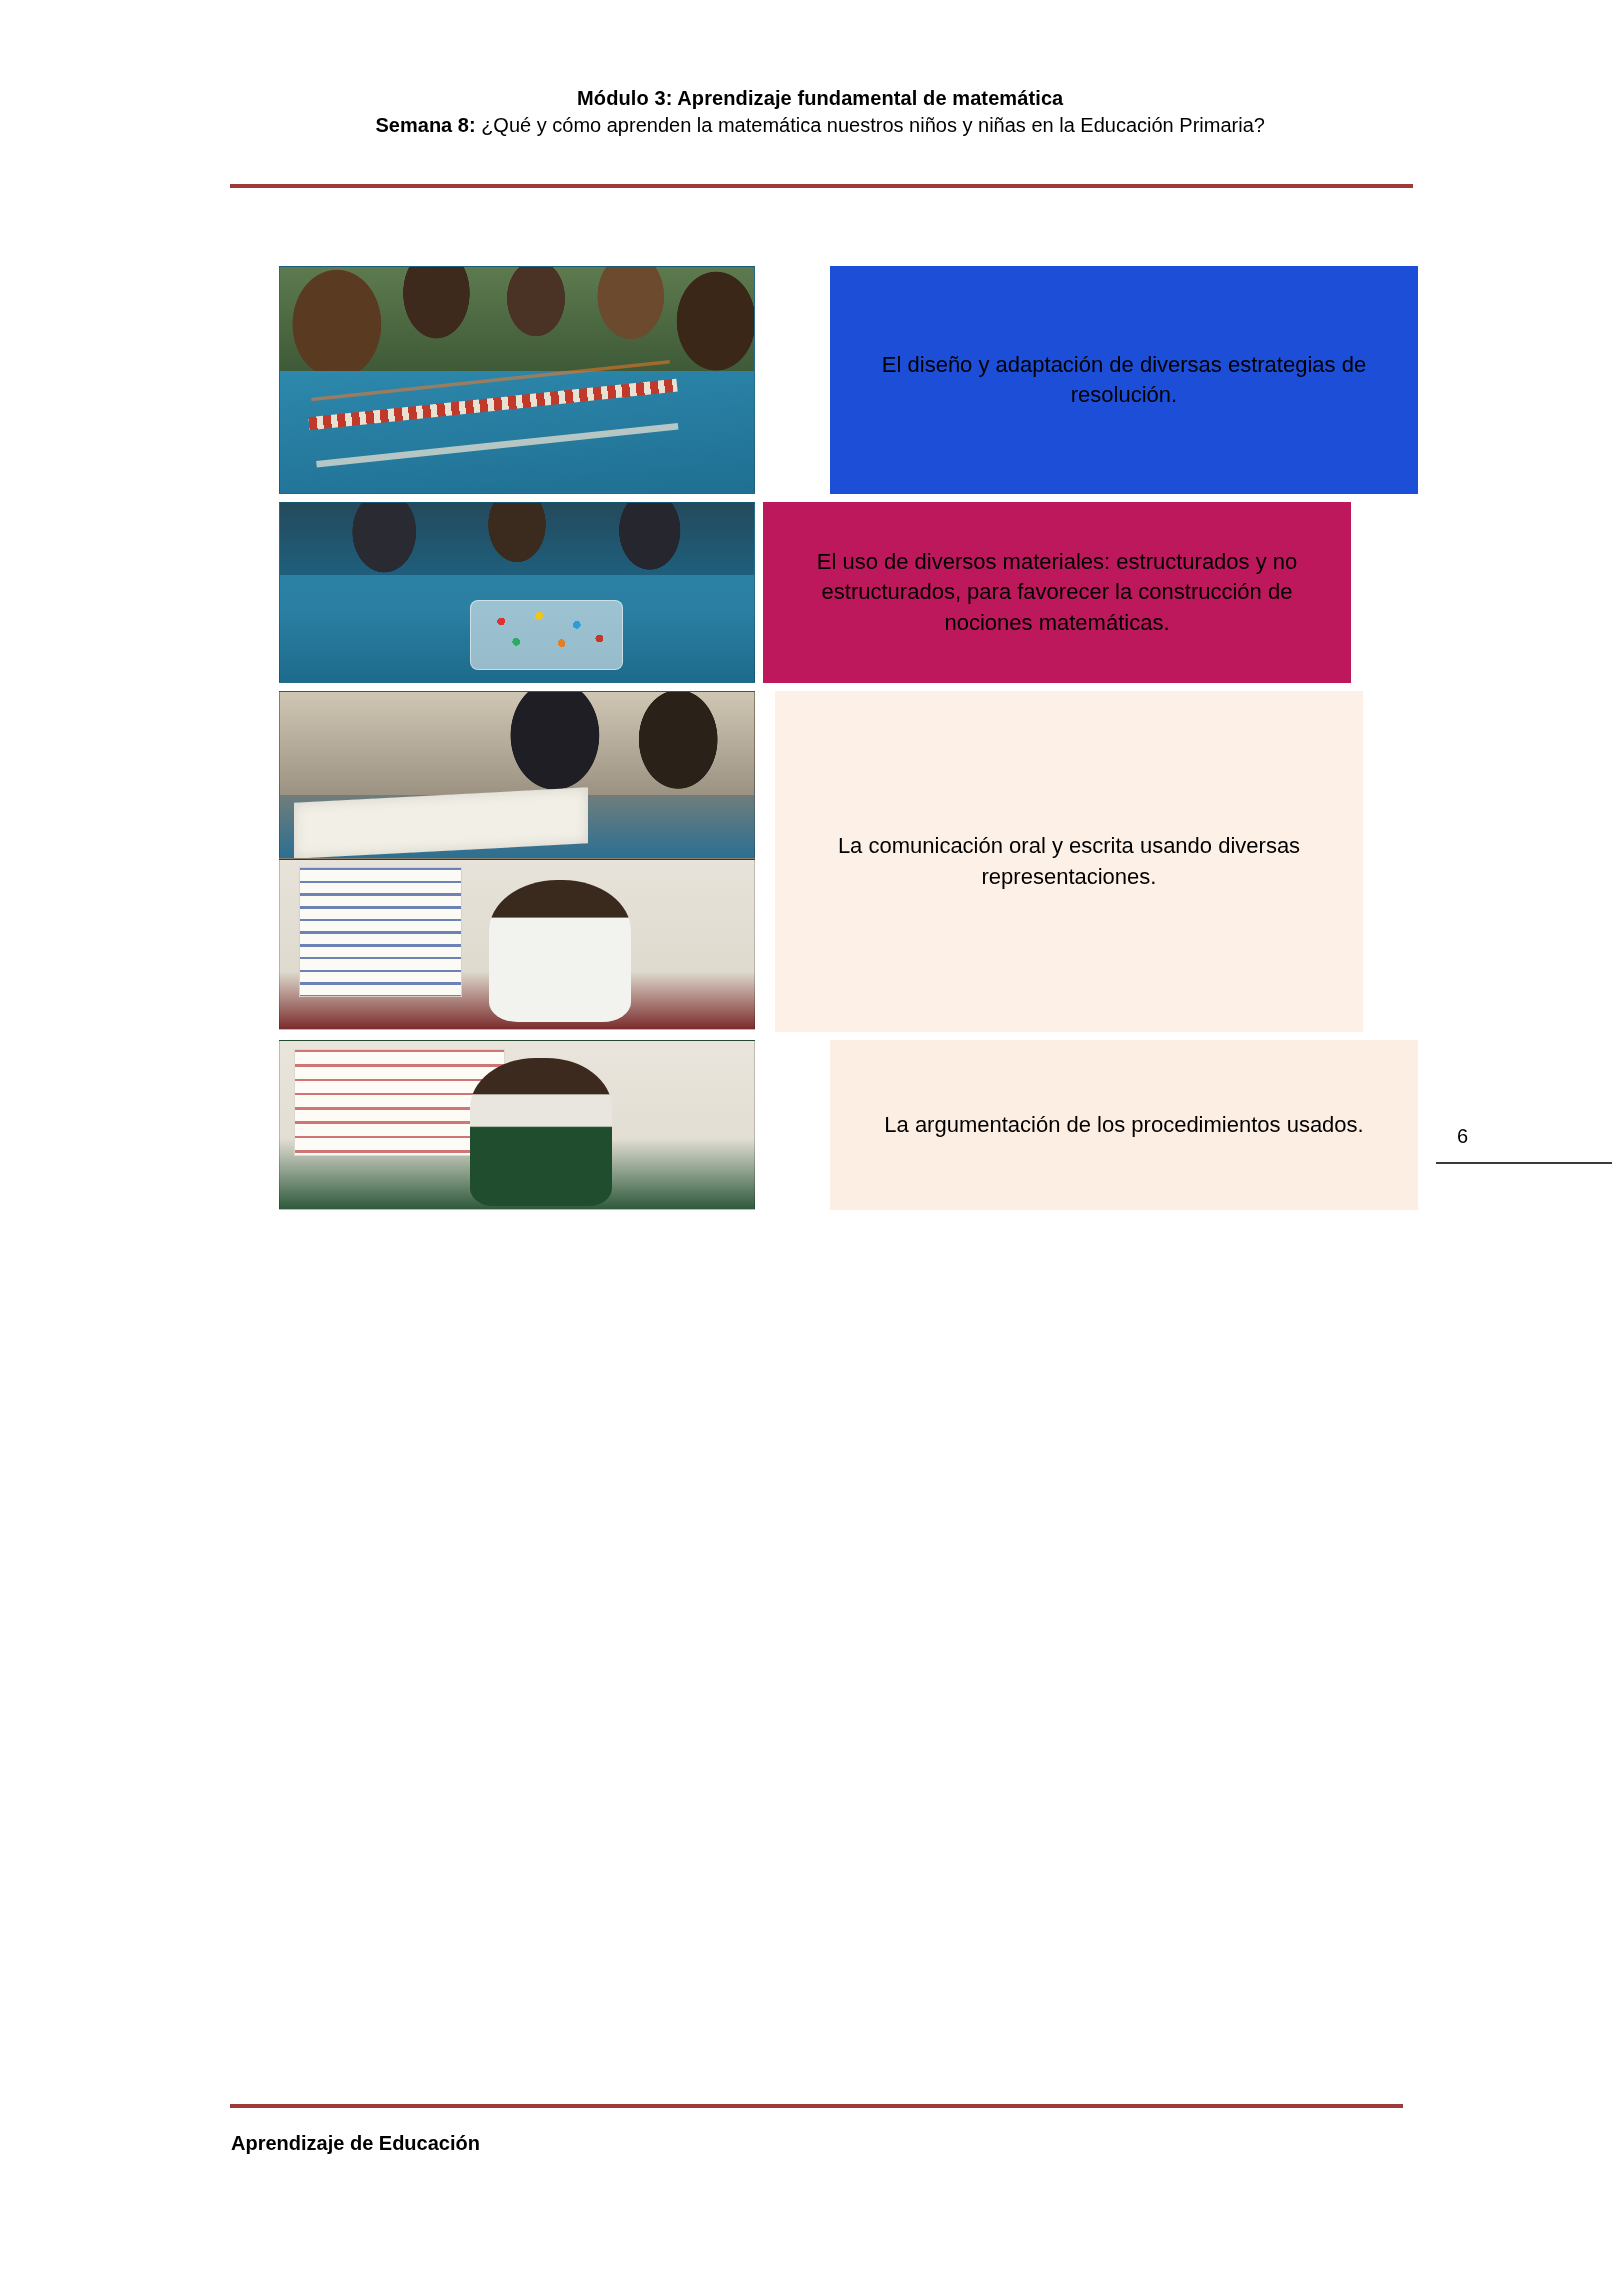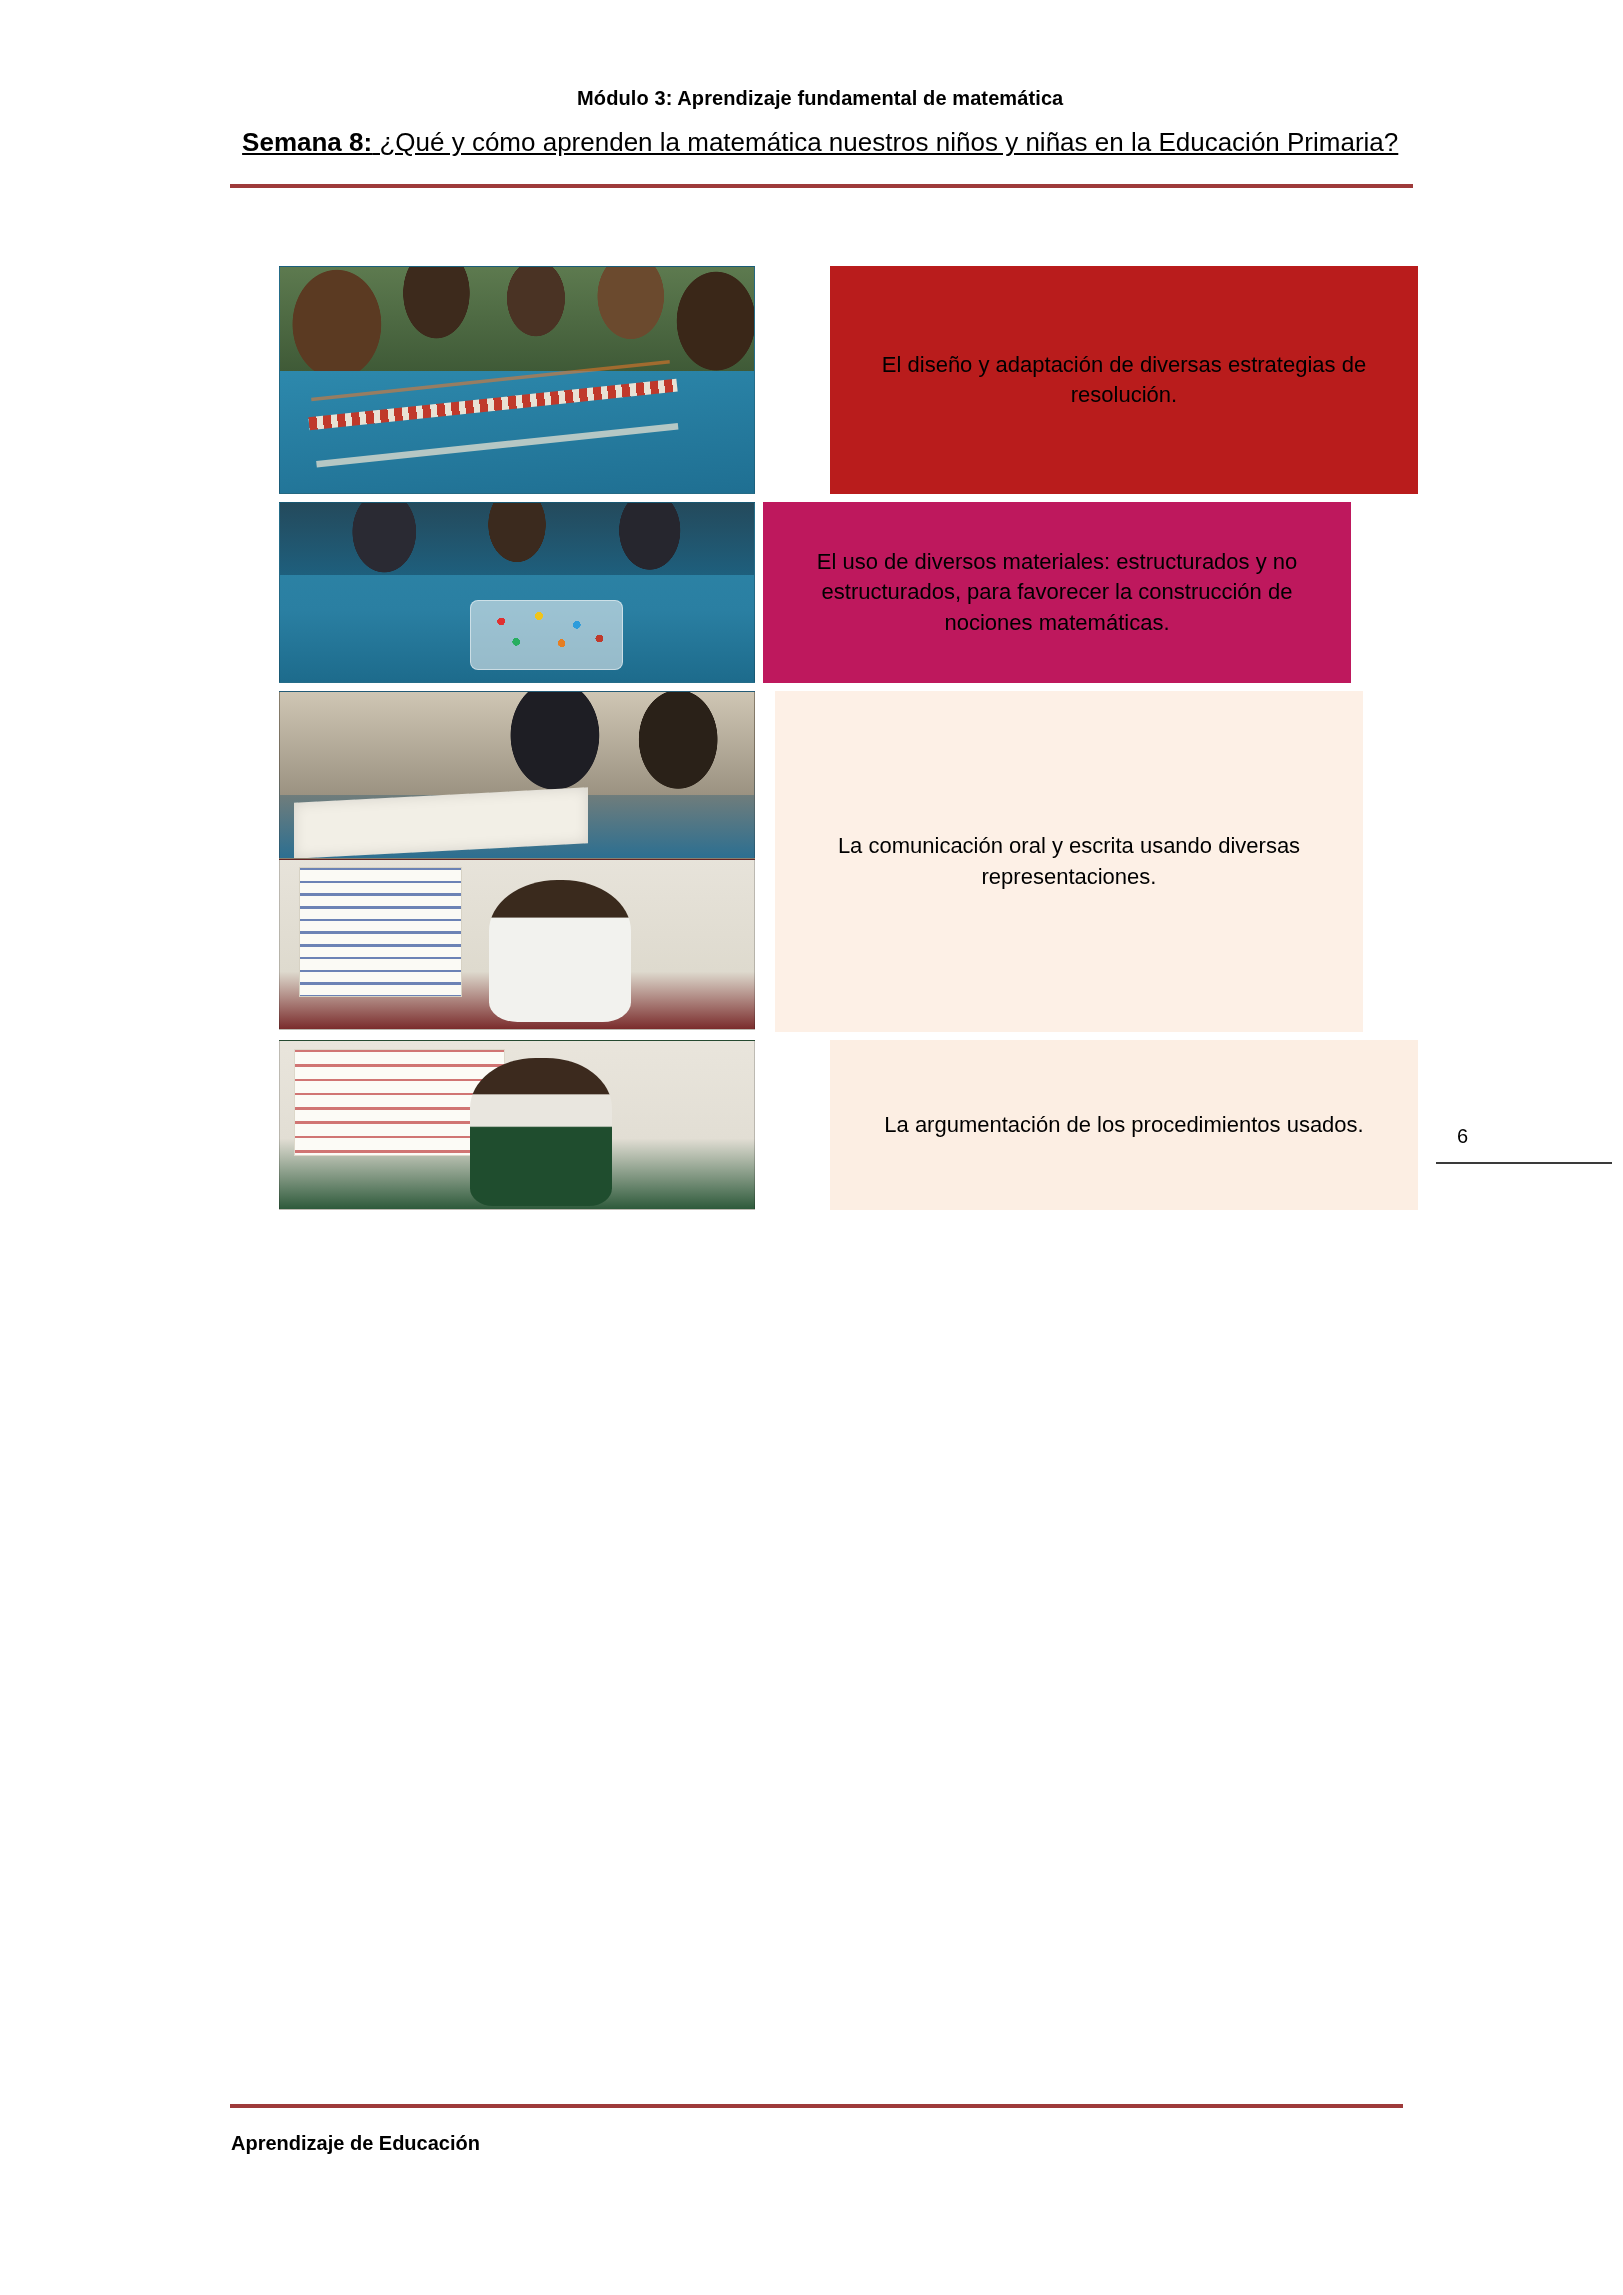--- a/index.html
+++ b/index.html
@@ -29,24 +29,23 @@
     width: 1623px;
     text-align: center;
   }
   .header-line1 {
     font-size: 20px;
     font-weight: bold;
     letter-spacing: 0.1px;
     margin-left: 17.4px;
   }
   .header-line2 {
-    font-size: 26px;
-    margin-top: 17px;
+    font-size: 20px;
+    margin-top: 4px;
     margin-left: 17.4px;
-    text-decoration: underline;
   }
   .header-line2 b { font-weight: bold; }
 
   .header-rule {
     position: absolute;
     left: 230px;
     top: 184px;
     width: 1183px;
     height: 4px;
     background: #9e3a3a;
@@ -202,21 +201,21 @@
       #fcfbf6;
     border: 0.8px solid #ddd8ca;
   }
   .ph5:after {
     content:"";
     position:absolute; left:40%; top:10%; width:30%; height:88%;
     border-radius: 46% 46% 16% 16% / 34% 34% 12% 12%;
     background: linear-gradient(180deg,#3c2a1e 0 24%, #e9e6df 25% 46%, #1f4d2e 47% 100%);
   }
 
-  .cell-0 { background: #b91c1c; }
+  .cell-0 { background: #1d4ed8; }
   .cell-1 { background: #be185d; margin-left: 8px; }
   .cell-2 { background: #fdf0e6; }
   .cell-3 { background: #fceee3; }
 
   .gap-v { height: 8px; }
 
   
   .footer-rule {
     position: absolute;
     left: 230px;

